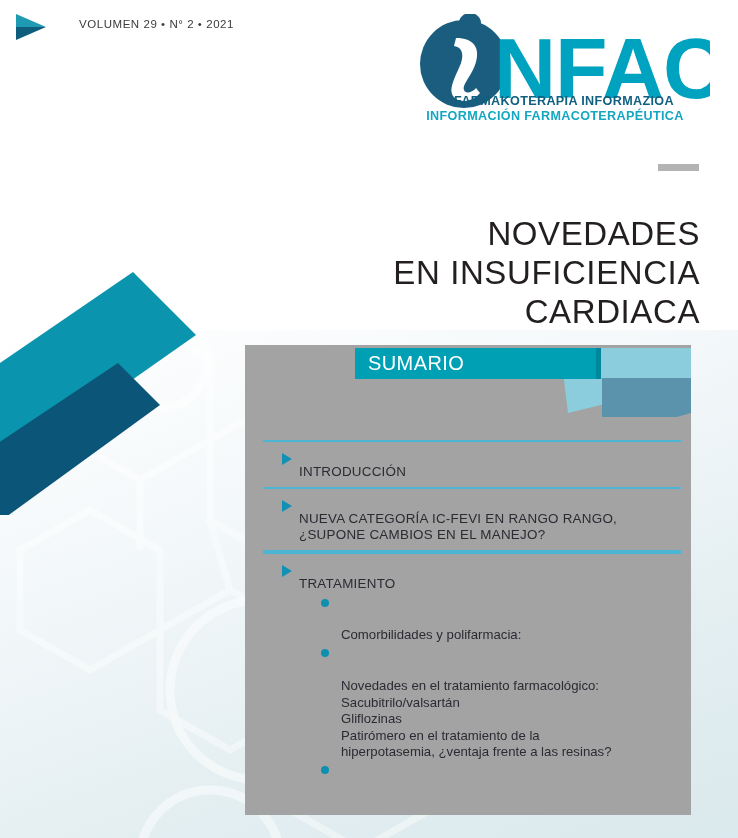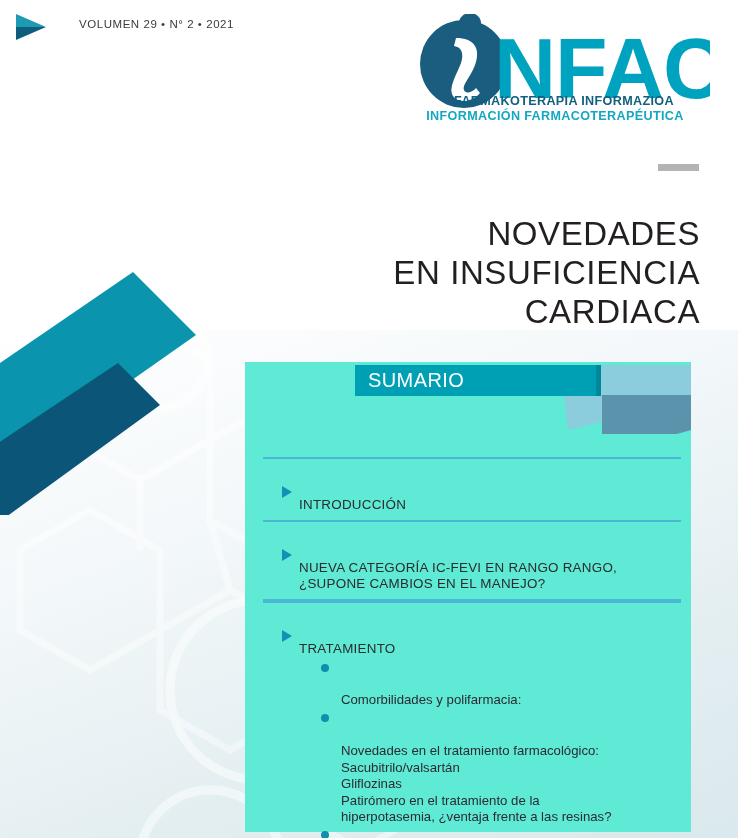--- a/index.html
+++ b/index.html
@@ -80,23 +80,23 @@
 
   
   .deco-left{
     position:absolute;left:0;top:215px;
     width:260px;height:300px;
     pointer-events:none;
   }
 
   
   .card{
-    position:absolute;left:245px;top:362px;
+    position:absolute;left:245px;top:345px;
     width:446px;height:470px;
-    background:#5eead4;
+    background:#a3a3a3;
   }
   .sumario-bar{
     position:absolute;left:110px;top:3px;
     width:241px;height:31px;
     background:#00a0b4;
   }
   .sumario-bar span{
     position:absolute;left:13px;top:4px;
     font-size:20px;letter-spacing:.4px;
     color:#ffffff;
@@ -112,21 +112,20 @@
     position:absolute;left:18px;top:95px;
     width:418px;
   }
   .hr{
     height:2px;background:#4cb6d4;width:418px;
     margin:0;
   }
   .toc-row{
     position:relative;
     padding:22px 0 6px 36px;
-    margin-top:16px;
   }
   .tri{
     position:absolute;left:19px;top:11px;
     width:0;height:0;
     border-top:6px solid transparent;
     border-bottom:6px solid transparent;
     border-left:10px solid #1391b5;
   }
   .toc-head{
     font-size:13.4px;line-height:16.5px;

